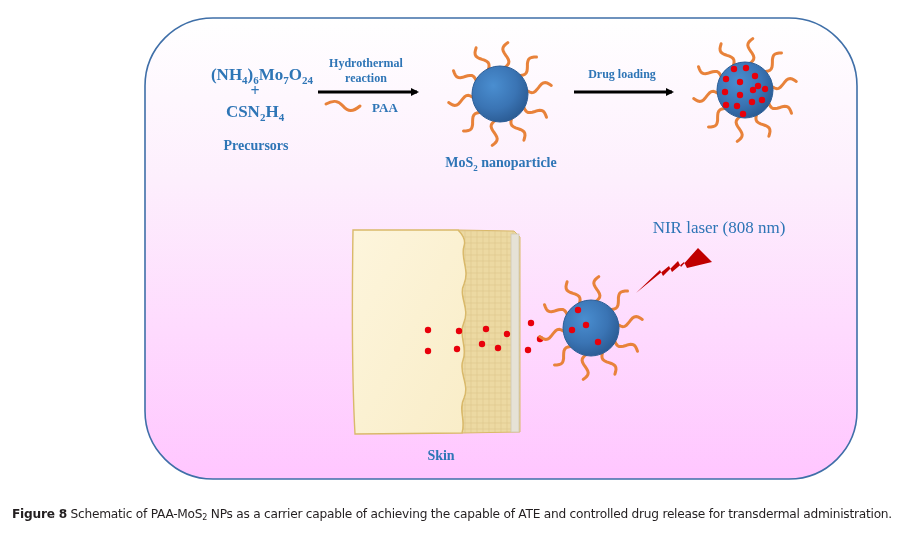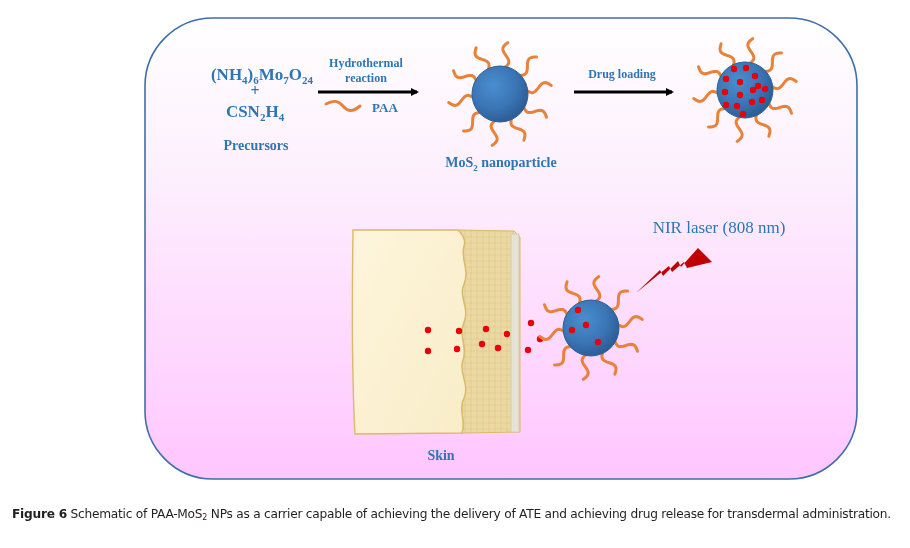--- a/index.html
+++ b/index.html
@@ -153,13 +153,13 @@
       <circle cx="586" cy="325" r="3.2" fill="#e8000b"></circle>
       <circle cx="598" cy="342" r="3.2" fill="#e8000b"></circle>
     </g>
 
   <g>
     <text class="nir" x="719" y="233" text-anchor="middle" font-size="17">NIR laser (808 nm)</text>
     <path d="M636 293 L660 270 L663 276 L678 261 L681 267 L698 248 L712 262 L687 268 L684 262 L672 272 L669 266 Z" fill="#c00000"></path>
   </g>
 </svg>
 
-<div class="caption"><b>Figure 6</b><span> Schematic of PAA-MoS</span><sub>2</sub><span> NPs as a carrier capable of achieving the delivery of ATE and achieving drug release for transdermal administration.</span></div>
+<div class="caption"><b>Figure 8</b><span> Schematic of PAA-MoS</span><sub>2</sub><span> NPs as a carrier capable of achieving the capable of ATE and controlled drug release for transdermal administration.</span></div>
 
 </body></html>

